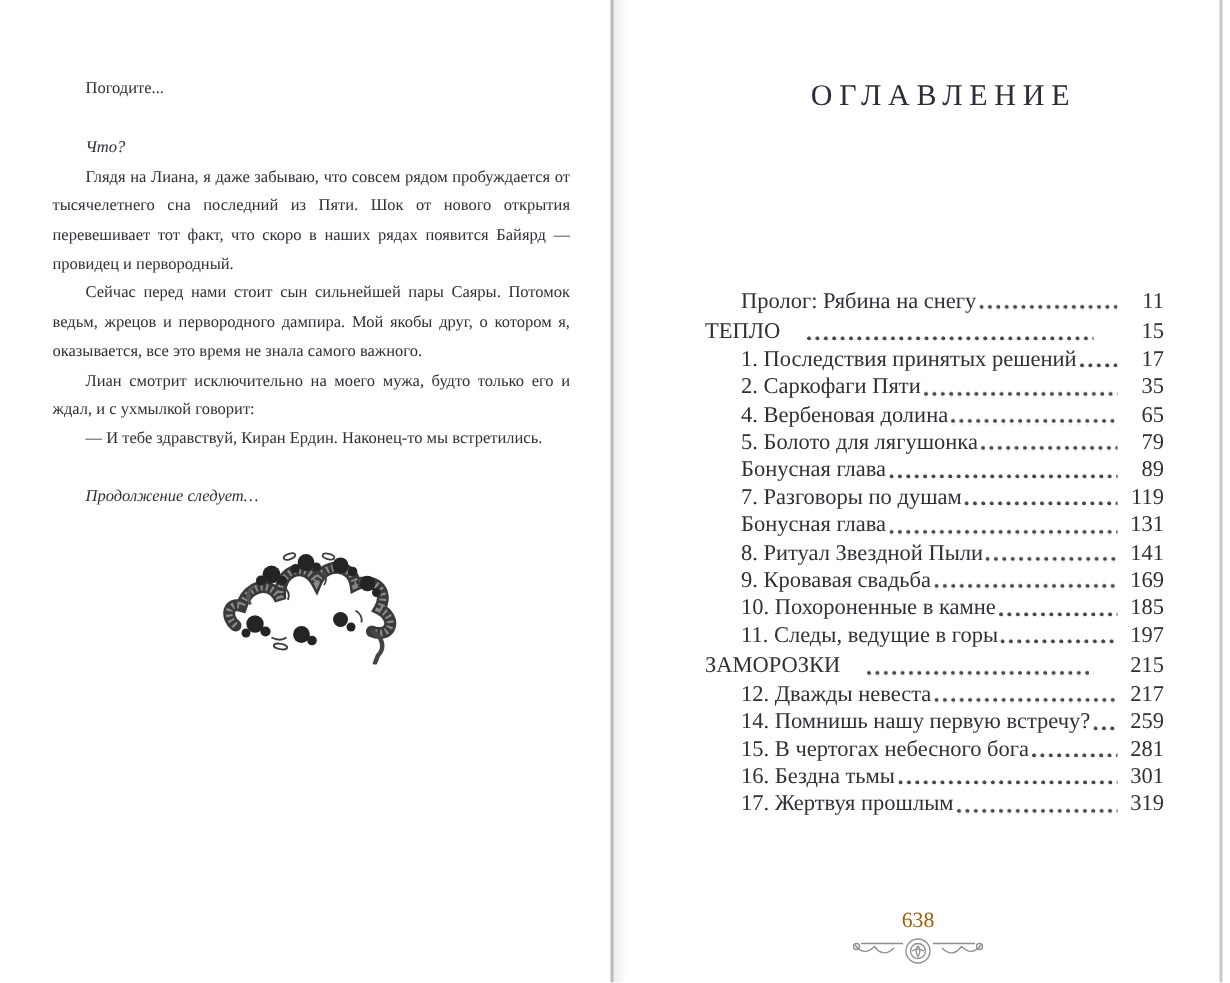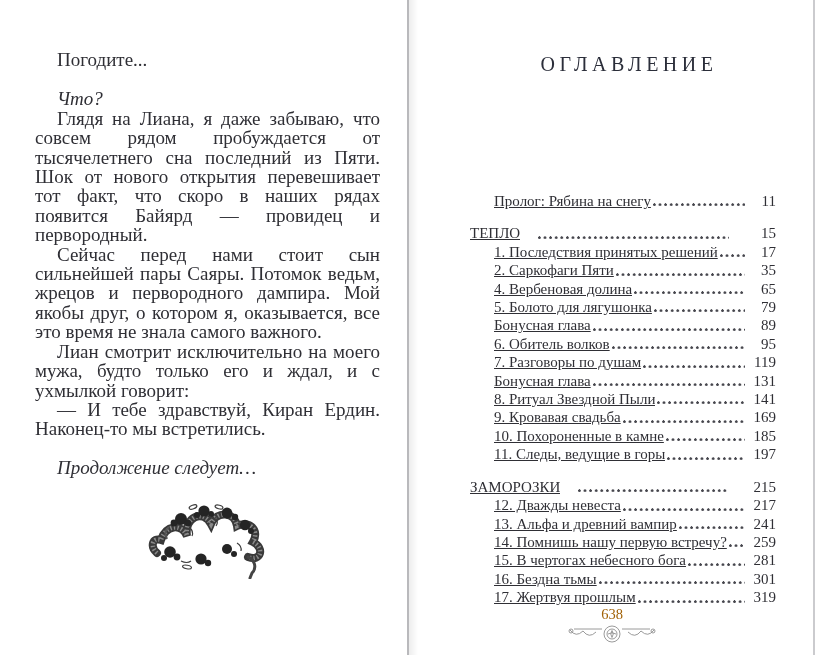--- a/index.html
+++ b/index.html
@@ -10,40 +10,40 @@
     color:#2f2f35;
   }
   
   .gutter{position:absolute;left:407px;top:0;width:2px;height:655px;background:#b9b9bc;}
   .gutter-shade{position:absolute;left:409px;top:0;width:9px;height:655px;
     background:linear-gradient(to right,rgba(0,0,0,0.07),rgba(0,0,0,0));}
   .right-edge{position:absolute;left:813px;top:0;width:2px;height:655px;background:#cbcbce;}
   
   .page-left{position:absolute;left:35px;top:50px;width:345px;}
   .body-text p{
-    margin:0;font-size:19px;line-height:19.4px;
+    margin:0;font-size:11px;line-height:19.4px;
     text-align:justify;text-indent:22px;
   }
   .body-text p.italic{font-style:italic;margin-top:20px;}
   .body-text p.spaced{margin-top:19px;}
   .ornament-wrap{text-align:center;margin-top:22px;}
   
   .page-right{position:absolute;left:410px;top:0;width:404px;height:655px;}
   .toc-title{
     position:absolute;top:53px;left:17px;width:100%;text-align:center;
     font-size:20px;letter-spacing:4.5px;color:#2b2e3a;
   }
   .toc{position:absolute;left:60px;top:192px;width:306px;}
   .toc-row{
     display:flex;align-items:flex-end;
     font-size:15px;line-height:18.4px;white-space:nowrap;
   }
   .toc-row.chapter{padding-left:24px;}
-  .toc-row.section{margin-top:14px;gap:16px;}
-  .toc-label{white-space:nowrap;overflow:hidden;text-decoration:underline;}
+  .toc-row.section{margin-top:2px;gap:16px;}
+  .toc-label{white-space:nowrap;overflow:hidden;}
   .dots{
     flex:1 1 auto;height:4px;margin:0 5px 3px 2px;
     background-image:radial-gradient(circle at 1.4px 1.6px,#47474e 1.15px,rgba(0,0,0,0) 1.5px);
     background-size:5.6px 4px;background-repeat:repeat-x;
   }
   .toc-page{min-width:26px;text-align:right;}
   .folio{position:absolute;top:606px;left:0;width:100%;text-align:center;font-size:14.5px;color:#a16207;}
   .flourish-wrap{position:absolute;top:624px;left:0;width:100%;text-align:center;}
 </style>
 </head>
@@ -137,25 +137,20 @@
           <span class="toc-label">5. Болото для лягушонка</span>
           <span class="dots"></span>
           <span class="toc-page">79</span>
         </div>
         <div class="toc-row chapter">
           <span class="toc-label">Бонусная глава</span>
           <span class="dots"></span>
           <span class="toc-page">89</span>
         </div>
         <div class="toc-row chapter">
-          <span class="toc-label">6. Обитель волков</span>
-          <span class="dots"></span>
-          <span class="toc-page">95</span>
-        </div>
-        <div class="toc-row chapter">
           <span class="toc-label">7. Разговоры по душам</span>
           <span class="dots"></span>
           <span class="toc-page">119</span>
         </div>
         <div class="toc-row chapter">
           <span class="toc-label">Бонусная глава</span>
           <span class="dots"></span>
           <span class="toc-page">131</span>
         </div>
         <div class="toc-row chapter">
@@ -180,25 +175,20 @@
         </div>
         <div class="toc-row section">
           <span class="toc-label">ЗАМОРОЗКИ</span>
           <span class="dots"></span>
           <span class="toc-page">215</span>
         </div>
         <div class="toc-row chapter">
           <span class="toc-label">12. Дважды невеста</span>
           <span class="dots"></span>
           <span class="toc-page">217</span>
-        </div>
-        <div class="toc-row chapter">
-          <span class="toc-label">13. Альфа и древний вампир</span>
-          <span class="dots"></span>
-          <span class="toc-page">241</span>
         </div>
         <div class="toc-row chapter">
           <span class="toc-label">14. Помнишь нашу первую встречу?</span>
           <span class="dots"></span>
           <span class="toc-page">259</span>
         </div>
         <div class="toc-row chapter">
           <span class="toc-label">15. В чертогах небесного бога</span>
           <span class="dots"></span>
           <span class="toc-page">281</span>

